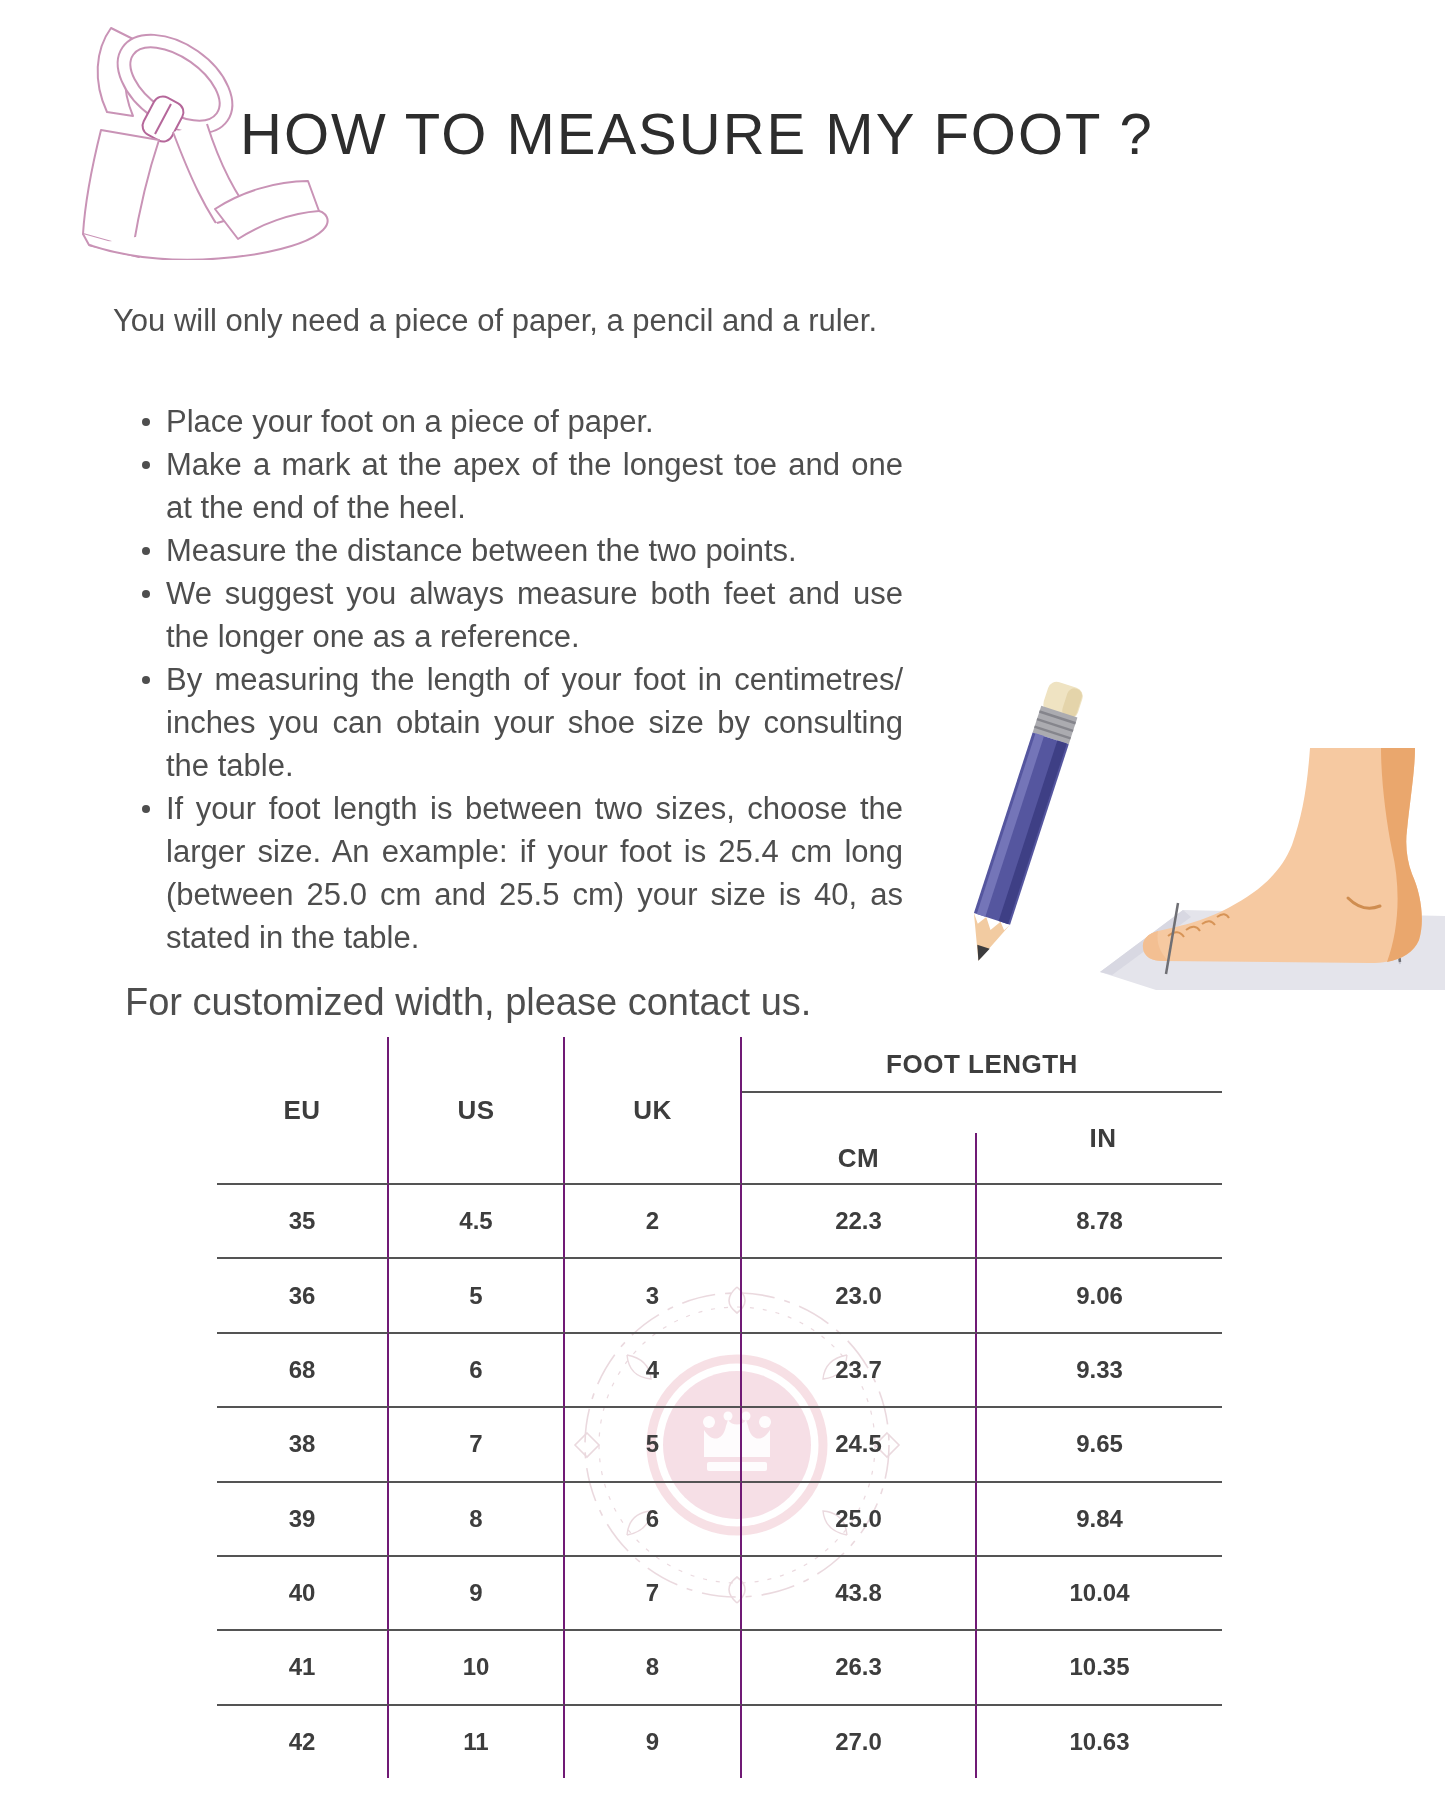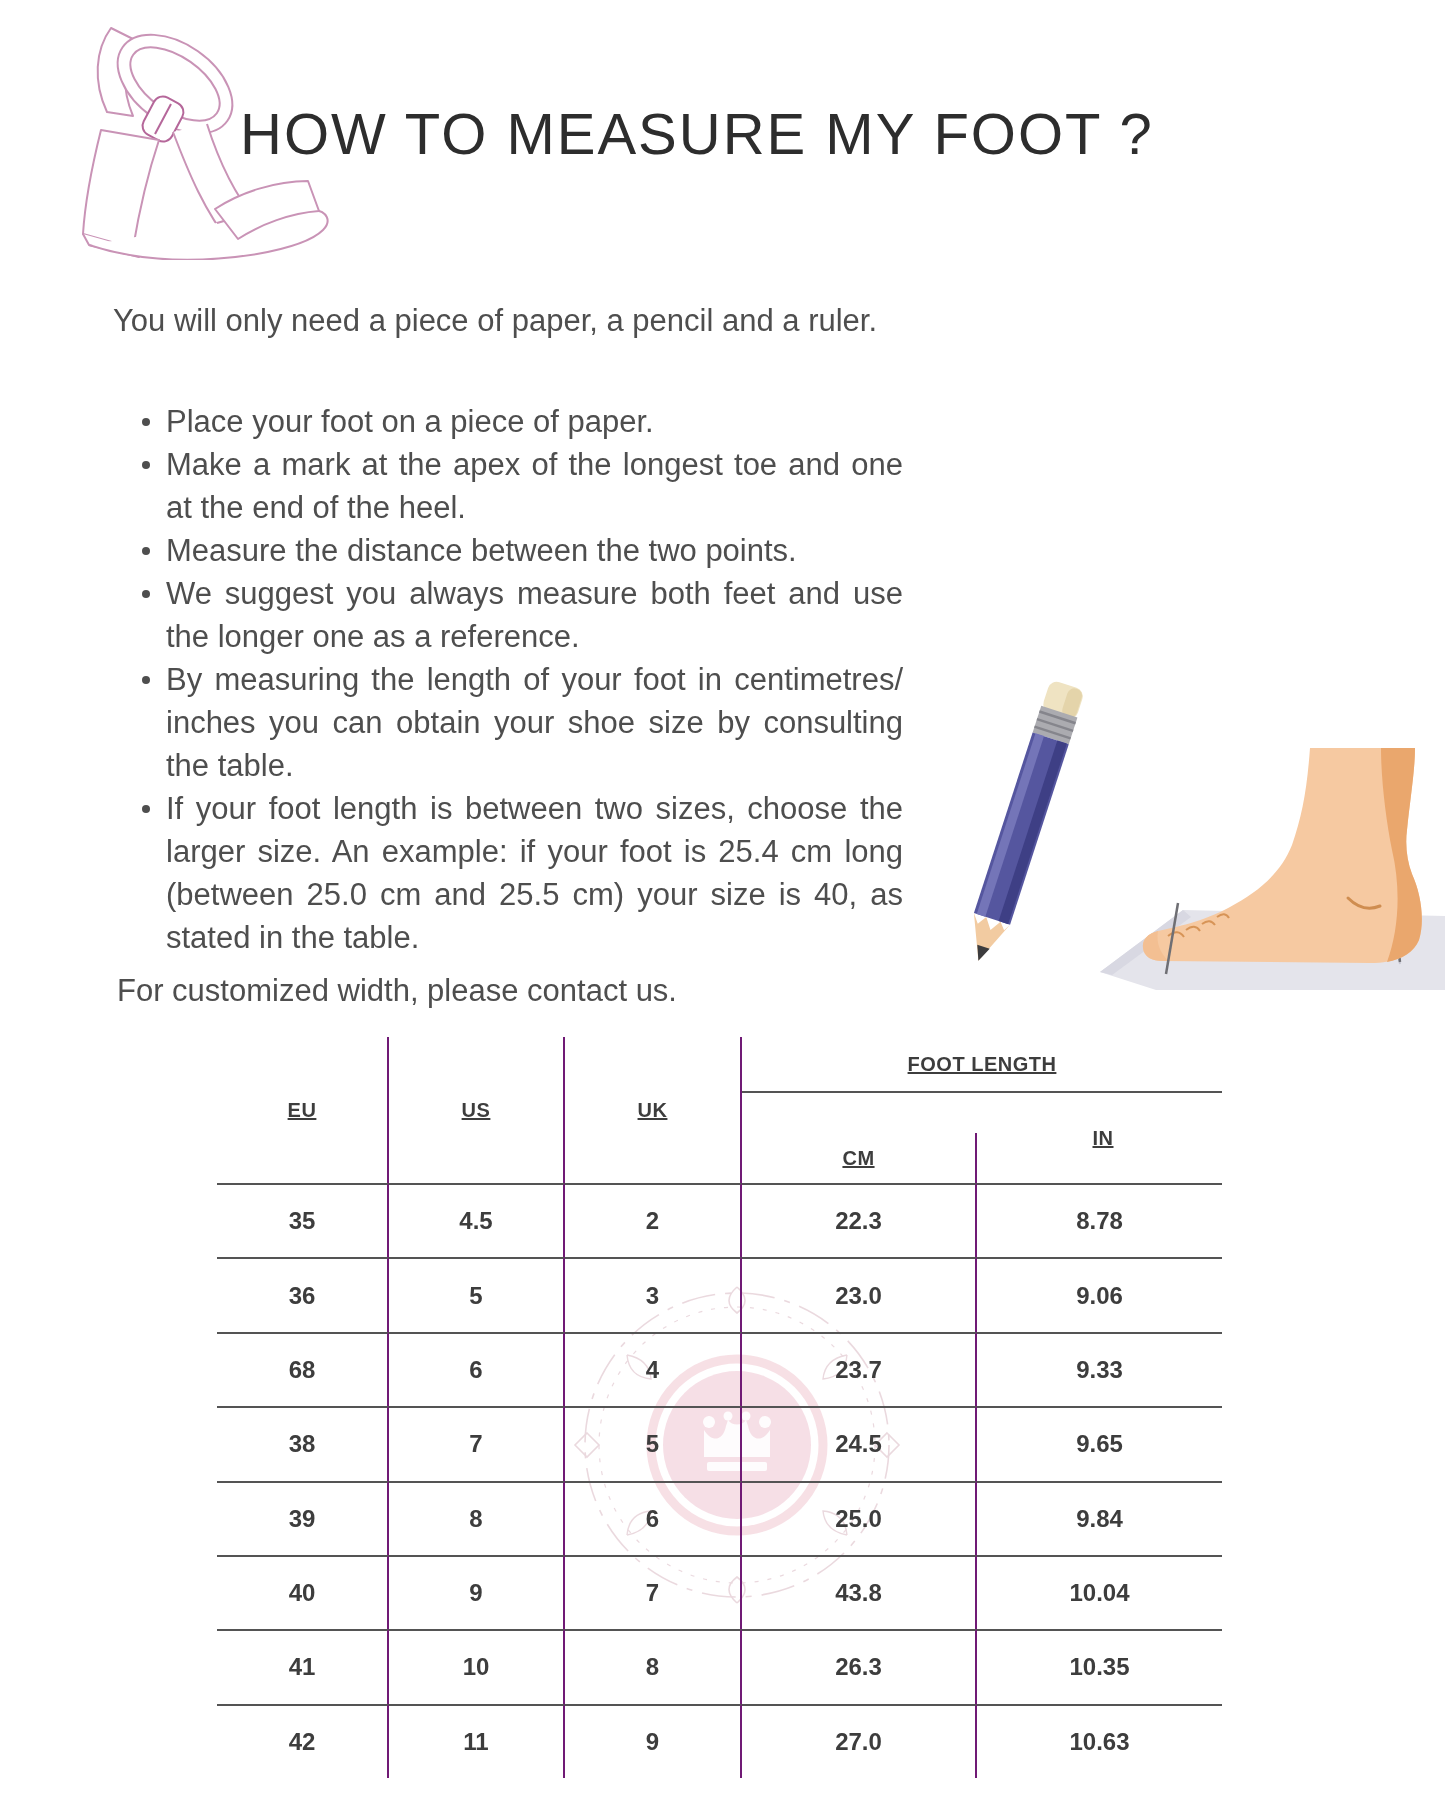--- a/index.html
+++ b/index.html
@@ -18,34 +18,34 @@
   .intro{position:absolute;left:113px;top:303px;font-size:31px;font-weight:300;margin:0;}
   .instructions{
     position:absolute;left:112px;top:392px;width:737px;margin:8px;padding:0 0 0 46px;
     list-style:none;font-size:31px;font-weight:300;line-height:43px;
   }
   .instructions li{text-align:justify;position:relative;}
   .instructions li::before{
     content:"";position:absolute;left:-24px;top:18px;width:8px;height:8px;
     border-radius:50%;background:#4e4e4e;
   }
-  .note{position:absolute;left:113px;top:969px;font-size:31px;font-weight:300;margin:4px;}
+  .note{position:absolute;left:113px;top:969px;font-size:38px;font-weight:300;margin:12px;}
   
   .measure-art{position:absolute;left:900px;top:640px;width:545px;height:355px;}
   
   .watermark{position:absolute;left:557px;top:1265px;width:360px;height:360px;z-index:1;}
   
   .tbl{
     position:absolute;left:217px;top:1037px;width:1005px;height:741px;z-index:2;
     display:grid;grid-template-columns:172px 176px 177px 235px 245px;
     grid-template-rows:56px 90px repeat(8,1fr);
     font-weight:700;color:#3d3d3d;
   }
   .cell{display:flex;align-items:center;justify-content:center;font-size:24px;}
-  .hdr{font-size:20px;letter-spacing:.5px;text-decoration:underline;}
+  .hdr{font-size:26px;letter-spacing:.5px;}
   .vr{border-right:2px solid #701a75;}
   .ht{border-top:2px solid #545454;}
   .area-eu{grid-area:1/1/3/2;}
   .area-us{grid-area:1/2/3/3;}
   .area-uk{grid-area:1/3/3/4;}
   .area-fl{grid-area:1/4/2/6;border-bottom:2px solid #545454;}
   .area-cm{grid-area:2/4/3/5;margin-top:40px;}
   .area-in{grid-area:2/5/3/6;margin-left:7px;}
 </style>
 </head>

